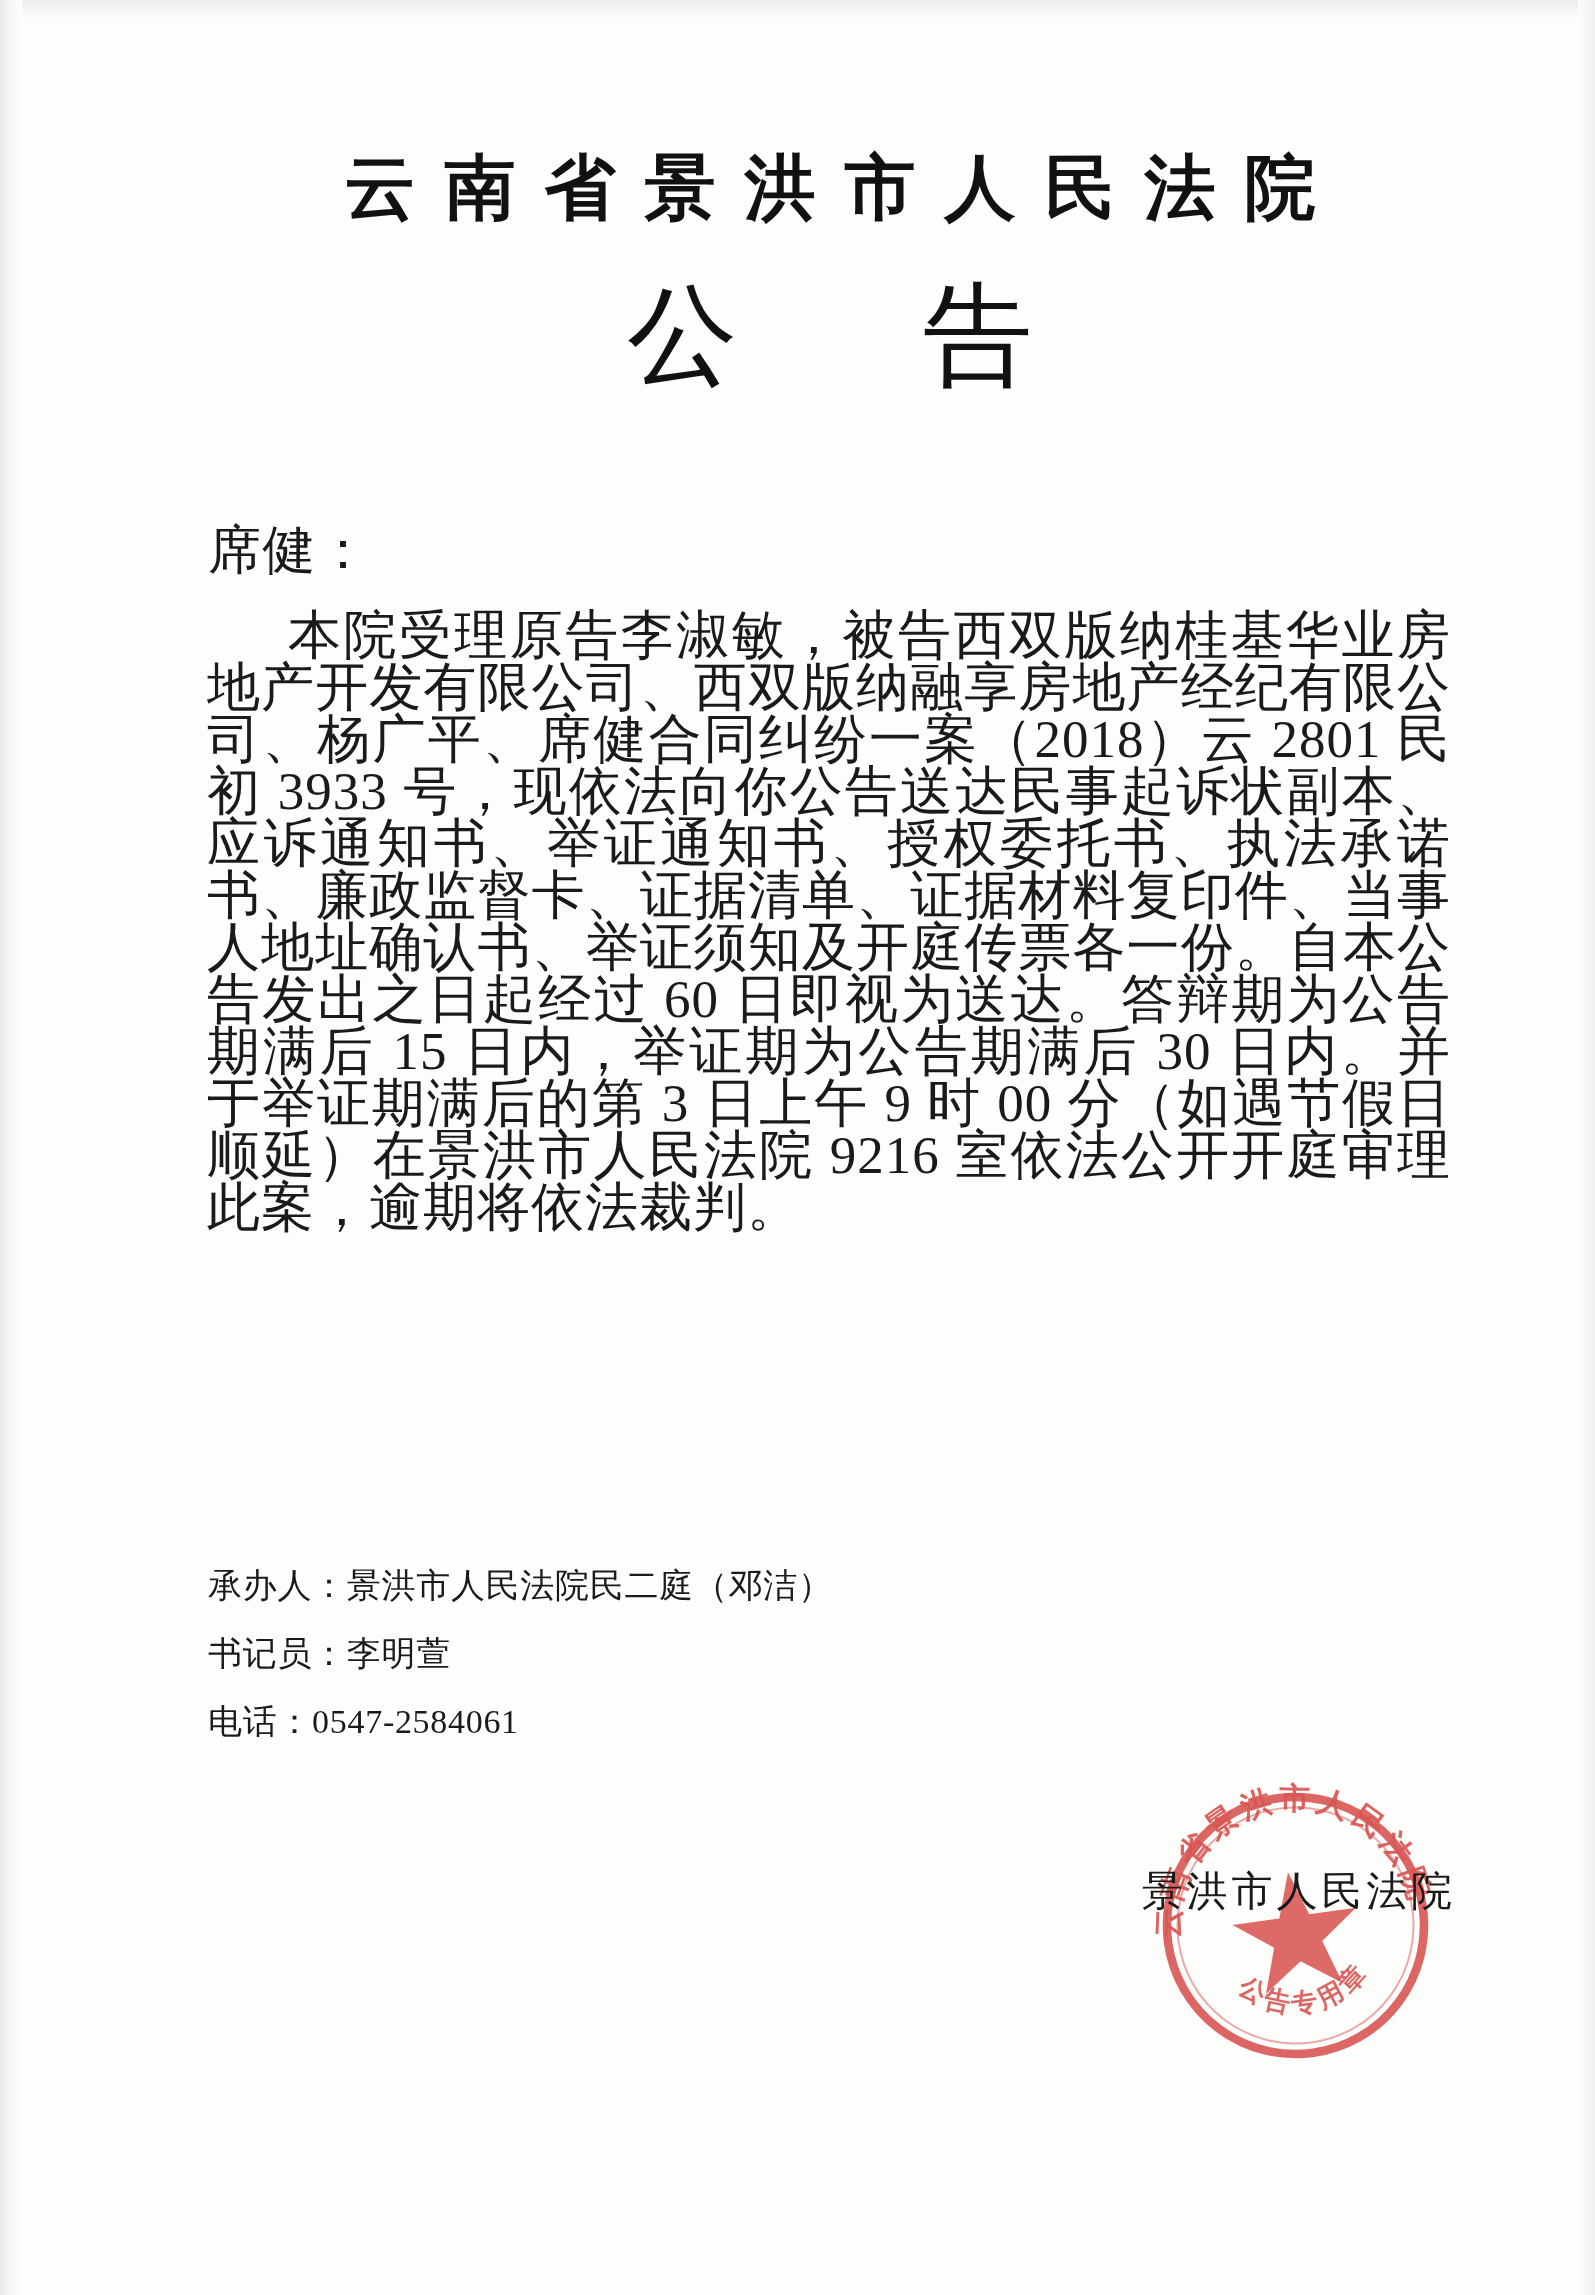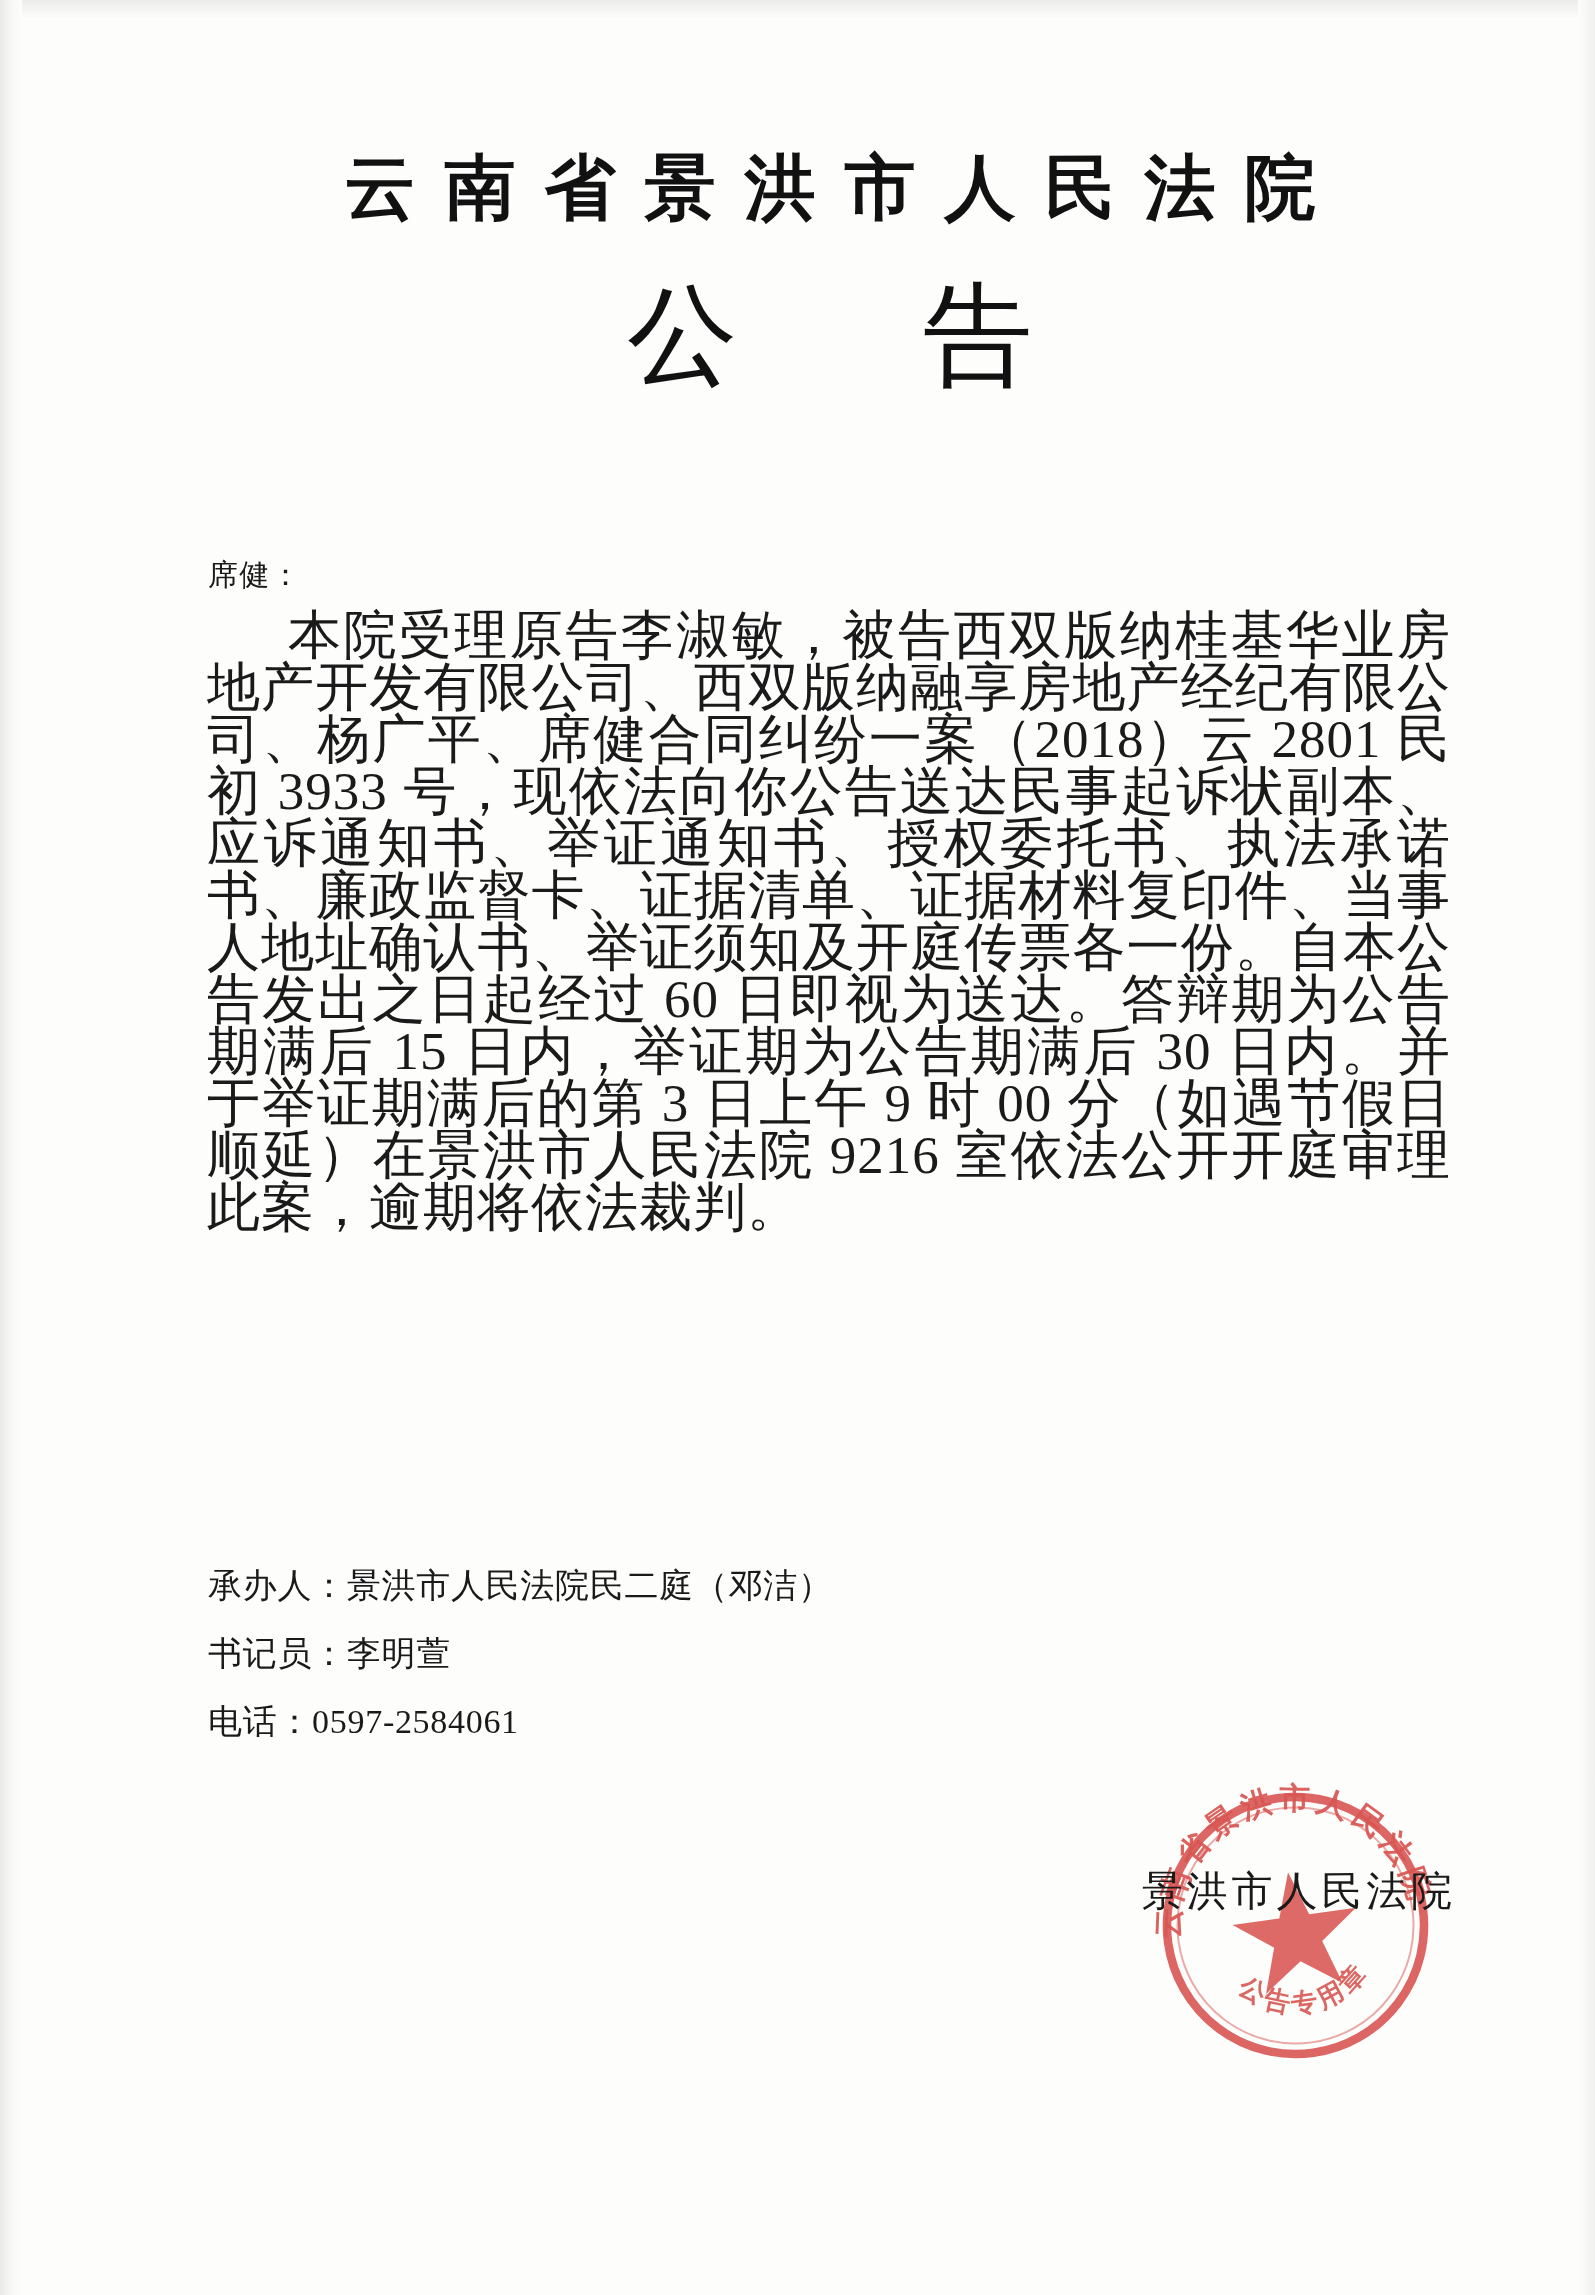--- a/index.html
+++ b/index.html
@@ -81,24 +81,23 @@
     text-indent: 79px;
     color: #111;
     white-space: nowrap;
   }
 
   
   .addressee {
     position: absolute;
     left: 196px;
     top: 524px;
-    font-size: 30px;
+    font-size: 53px;
     line-height: 1;
     letter-spacing: 1.3px;
-    margin-top: 36px;
   }
   .body-text {
     position: absolute;
     left: 195px;
     top: 609px;
     width: 1244px;
     font-size: 53px;
     line-height: 52px;
     text-align: justify;
     text-align-last: left;
@@ -167,21 +166,21 @@
 
   <div class="doc-title">公 告</div>
 
   <div class="addressee">席健：</div>
 
   <div class="body-text">本院受理原告李淑敏，被告西双版纳桂基华业房地产开发有限公司、西双版纳融享房地产经纪有限公司、杨广平、席健合同纠纷一案（2018）云 2801 民初 3933 号，现依法向你公告送达民事起诉状副本、应诉通知书、举证通知书、授权委托书、执法承诺书、廉政监督卡、证据清单、证据材料复印件、当事人地址确认书、举证须知及开庭传票各一份。自本公告发出之日起经过 60 日即视为送达。答辩期为公告期满后 15 日内，举证期为公告期满后 30 日内。并于举证期满后的第 3 日上午 9 时 00 分（如遇节假日顺延）在景洪市人民法院 9216 室依法公开开庭审理此案，逾期将依法裁判。</div>
 
   <div class="signature-block">
     <div class="line">承办人：景洪市人民法院民二庭（邓洁）</div>
     <div class="line">书记员：李明萱</div>
-    <div class="line phone-line">电话：0597-2584061</div>
+    <div class="line phone-line">电话：0547-2584061</div>
   </div>
 
   <div class="seal">
     <svg viewBox="0 0 520 520" width="341" height="341" aria-hidden="true">
       <defs>
         <path id="sealArcTop" d="M 82 260 A 178 178 0 0 1 438 260"></path>
         <path id="sealArcBottom" d="M 128 260 A 132 132 0 0 0 392 260"></path>
       </defs>
       <g transform="rotate(-8 260 260)">
         <circle cx="260" cy="260" r="196" fill="none" stroke="#d0312d" stroke-width="13" opacity="0.9"></circle>

